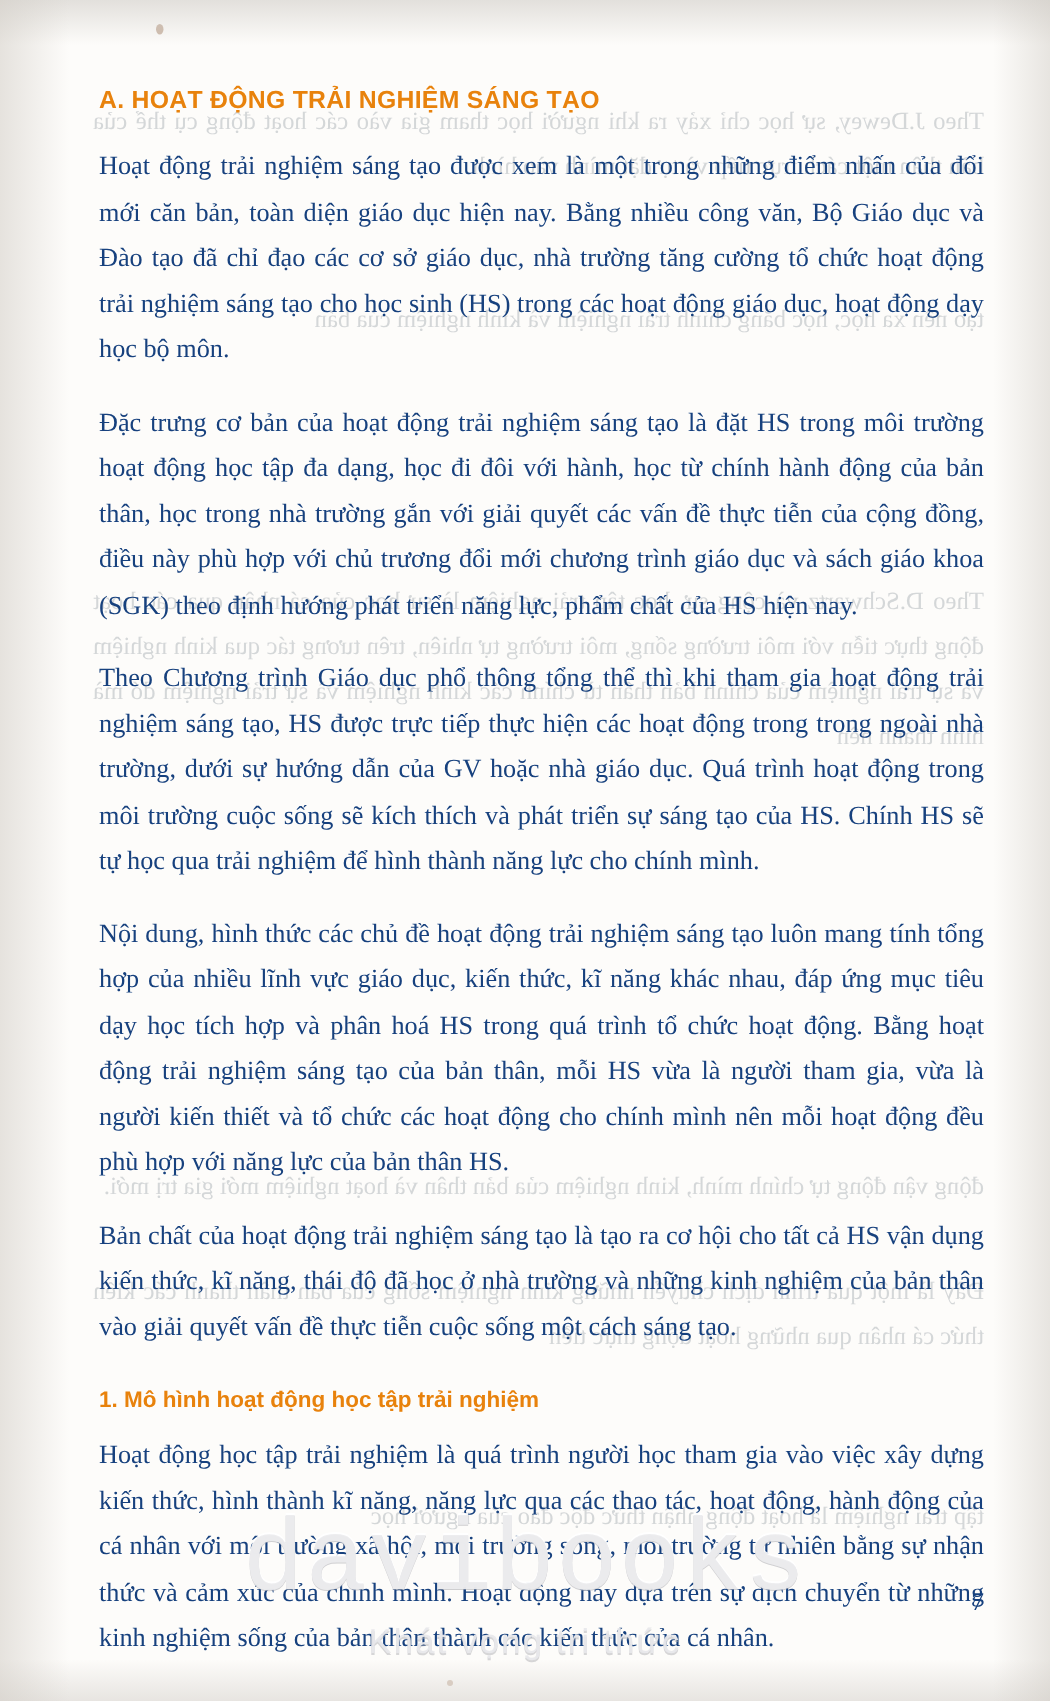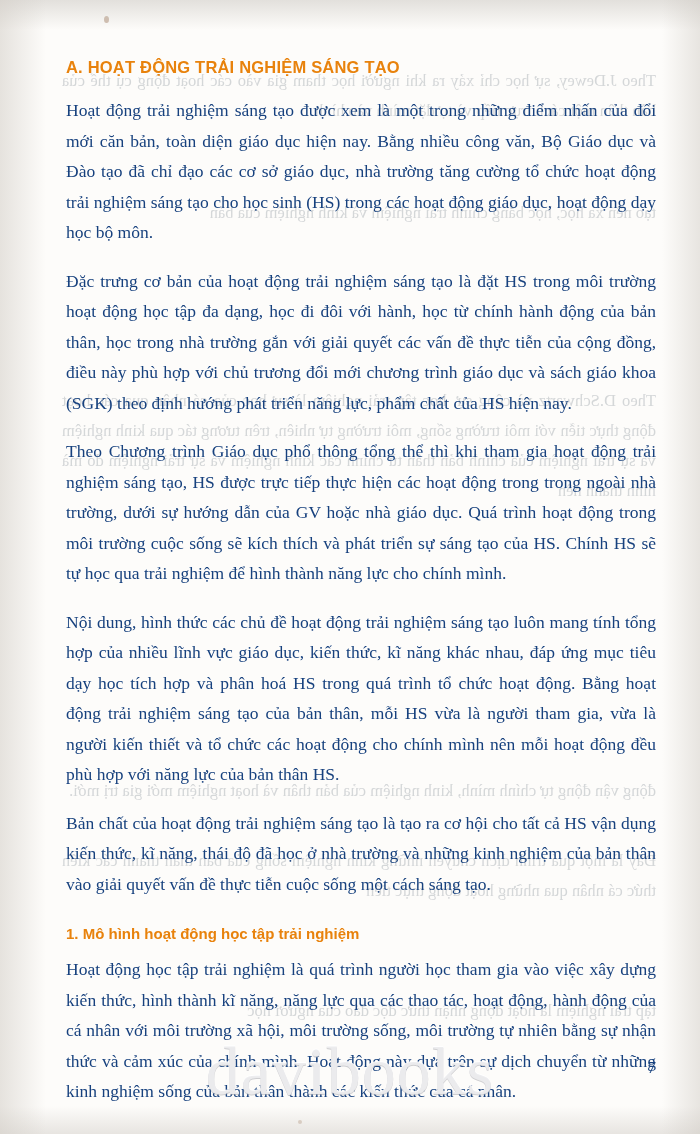--- a/index.html
+++ b/index.html
@@ -104,21 +104,21 @@
   #watermark {
     position: absolute;
     left: 0;
     right: 0;
     bottom: 26px;
     text-align: center;
     z-index: 6;
     pointer-events: none;
   }
   #watermark .wm-main {
-    font-family: Liberation Serif, serif;
+    font-family: Liberation Mono, monospace;
     font-size: 68px;
     color: rgba(236,236,238,0.95);
     text-shadow: 0 1px 0 rgba(170,170,175,0.55), 0 -1px 0 rgba(255,255,255,0.9);
     letter-spacing: 1px;
     line-height: 74px;
   }
   #watermark .wm-sub {
     font-family: "Liberation Sans", sans-serif;
     font-size: 23px;
     color: rgba(232,232,235,0.95);
@@ -153,17 +153,18 @@
     <p class="para">Bản chất của hoạt động trải nghiệm sáng tạo là tạo ra cơ hội cho tất cả HS vận dụng kiến thức, kĩ năng, thái độ đã học ở nhà trường và những kinh nghiệm của bản thân vào giải quyết vấn đề thực tiễn cuộc sống một cách sáng tạo.</p>
 
     <h3 class="sub-title">1. Mô hình hoạt động học tập trải nghiệm</h3>
 
     <p class="para">Hoạt động học tập trải nghiệm là quá trình người học tham gia vào việc xây dựng kiến thức, hình thành kĩ năng, năng lực qua các thao tác, hoạt động, hành động của cá nhân với môi trường xã hội, môi trường sống, môi trường tự nhiên bằng sự nhận thức và cảm xúc của chính mình. Hoạt động này dựa trên sự dịch chuyển từ những kinh nghiệm sống của bản thân thành các kiến thức của cá nhân.</p>
 
   </div>
 
   <div id="watermark">
     <div class="wm-main">davibooks</div>
+    <div class="wm-sub">Khát vọng tri thức</div>
   </div>
 
   <div class="page-number">7</div>
 
 </div>
 
 </body></html>

